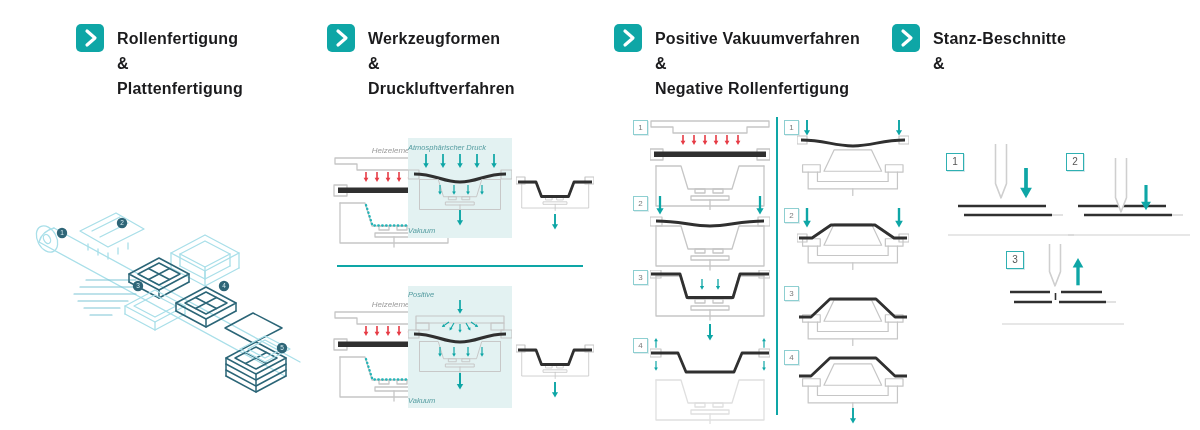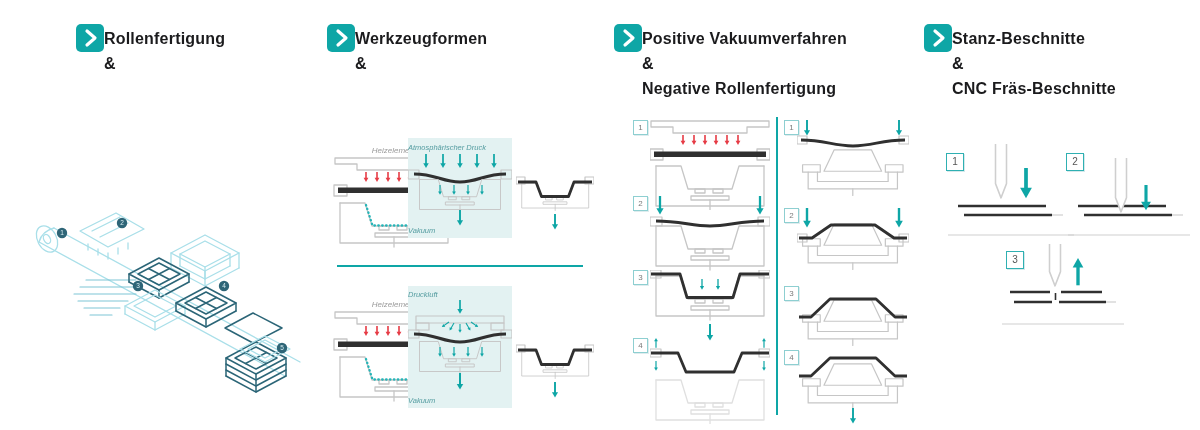--- a/index.html
+++ b/index.html
@@ -1,19 +1,19 @@
 <!DOCTYPE html>
 <html><head>
 <meta charset="utf-8">
 <style>
   html,body{margin:0;padding:0;background:#fff;font-family:"Liberation Sans",sans-serif;}
   .stage{position:relative;width:1200px;height:430px;background:#ffffff;overflow:hidden;}
 
   
-  .hdr{position:absolute;top:24px;display:flex;}
+  .hdr{position:absolute;top:24px;display:flex;gap:13px;}
   .chev{width:28px;height:28px;border-radius:5px;background:#0ea6a6;display:flex;align-items:center;justify-content:center;flex:none;}
   .ttl{padding-top:2px;}
   .tline{font-size:16px;font-weight:700;color:#1b1b1d;line-height:25px;letter-spacing:.2px;white-space:nowrap;}
 
   
   .dlabel{position:absolute;font-size:8px;font-style:italic;color:#9b9b9b;text-align:center;}
   .plabel{position:absolute;left:0;width:100%;font-size:7.5px;font-style:italic;color:#549ca0;text-align:left;}
   .panel{position:absolute;background:#e3f2f2;}
   .diag{position:absolute;}
 
@@ -96,58 +96,59 @@
 
   <div class="hdr" style="left:76px">
     <div class="chev">
       <svg width="28" height="28" viewBox="0 0 28 28">
           <polyline points="11,7 19,14 11,21" fill="none" stroke="#fff" stroke-width="3.2" stroke-linecap="round" stroke-linejoin="round"></polyline>
         </svg>
     </div>
     <div class="ttl">
       <div class="tline">Rollenfertigung</div>
       <div class="tline">&amp;</div>
+      <div class="tline">Plattenfertigung</div>
     </div>
   </div>
 
   <div class="hdr" style="left:327px">
     <div class="chev">
       <svg width="28" height="28" viewBox="0 0 28 28">
           <polyline points="11,7 19,14 11,21" fill="none" stroke="#fff" stroke-width="3.2" stroke-linecap="round" stroke-linejoin="round"></polyline>
         </svg>
     </div>
     <div class="ttl">
       <div class="tline">Werkzeugformen</div>
       <div class="tline">&amp;</div>
+      <div class="tline">Druckluftverfahren</div>
     </div>
   </div>
 
   <div class="hdr" style="left:614px">
     <div class="chev">
       <svg width="28" height="28" viewBox="0 0 28 28">
           <polyline points="11,7 19,14 11,21" fill="none" stroke="#fff" stroke-width="3.2" stroke-linecap="round" stroke-linejoin="round"></polyline>
         </svg>
     </div>
     <div class="ttl">
       <div class="tline">Positive Vakuumverfahren</div>
       <div class="tline">&amp;</div>
       <div class="tline">Negative Rollenfertigung</div>
     </div>
   </div>
 
-  <div class="hdr" style="left:924px">
+  <div class="hdr" style="left:892px">
     <div class="chev">
       <svg width="28" height="28" viewBox="0 0 28 28">
           <polyline points="11,7 19,14 11,21" fill="none" stroke="#fff" stroke-width="3.2" stroke-linecap="round" stroke-linejoin="round"></polyline>
         </svg>
     </div>
     <div class="ttl">
       <div class="tline">Stanz-Beschnitte</div>
       <div class="tline">&amp;</div>
-      <div class="tline">CNC Fräs-Beschnitte</div>
     </div>
   </div>
 
   <svg class="diag" style="left:20px;top:182px" width="285" height="240" viewBox="0 0 285 240">
 
     <path class="il" d="M34,46 C26,48 21,53 19,60"></path>
     <path class="il" d="M34,46 L280,180"></path>
     <path class="il" d="M19,60 L265,194"></path>
 
     <g>
@@ -277,21 +278,21 @@
   <div class="dlabel" style="left:333px;top:300px;width:122px">Heizelement</div>
   <svg class="diag" style="left:333px;top:311px" width="122" height="92" viewBox="0 0 122 92">
     <use href="#plateHeater" transform="translate(1,0)"></use>
     <use href="#redRow" transform="translate(33,15)"></use>
     <use href="#filmBar" transform="translate(1,26)"></use>
     <use href="#moldNeg" transform="translate(1,44)"></use>
     <path class="dotted" d="M33,48 L39.5,68.5 H82.5 L89,48"></path>
   </svg>
 
   <div class="panel" style="left:408px;top:286px;width:104px;height:122px">
-    <div class="plabel" style="top:4px">Druckluft</div>
+    <div class="plabel" style="top:4px">Positive</div>
     <svg style="position:absolute;left:0;top:13px" width="104" height="100" viewBox="0 0 104 100">
       <use href="#aD" transform="translate(52,1) scale(.7)"></use>
       <path class="sg" stroke-width="1.2" d="M8,17 H96 V24 H8 Z"></path>
       <rect x="8" y="24" width="13" height="7" class="sg" stroke-width="1.2"></rect>
       <rect x="83" y="24" width="13" height="7" class="sg" stroke-width="1.2"></rect>
       <use href="#aD" transform="translate(52,25) scale(.45)"></use>
       <use href="#aD" transform="translate(46,24) rotate(30) scale(.45)"></use>
       <use href="#aD" transform="translate(58,24) rotate(-30) scale(.45)"></use>
       <use href="#aD" transform="translate(41,23) rotate(55) scale(.45)"></use>
       <use href="#aD" transform="translate(63,23) rotate(-55) scale(.45)"></use>

